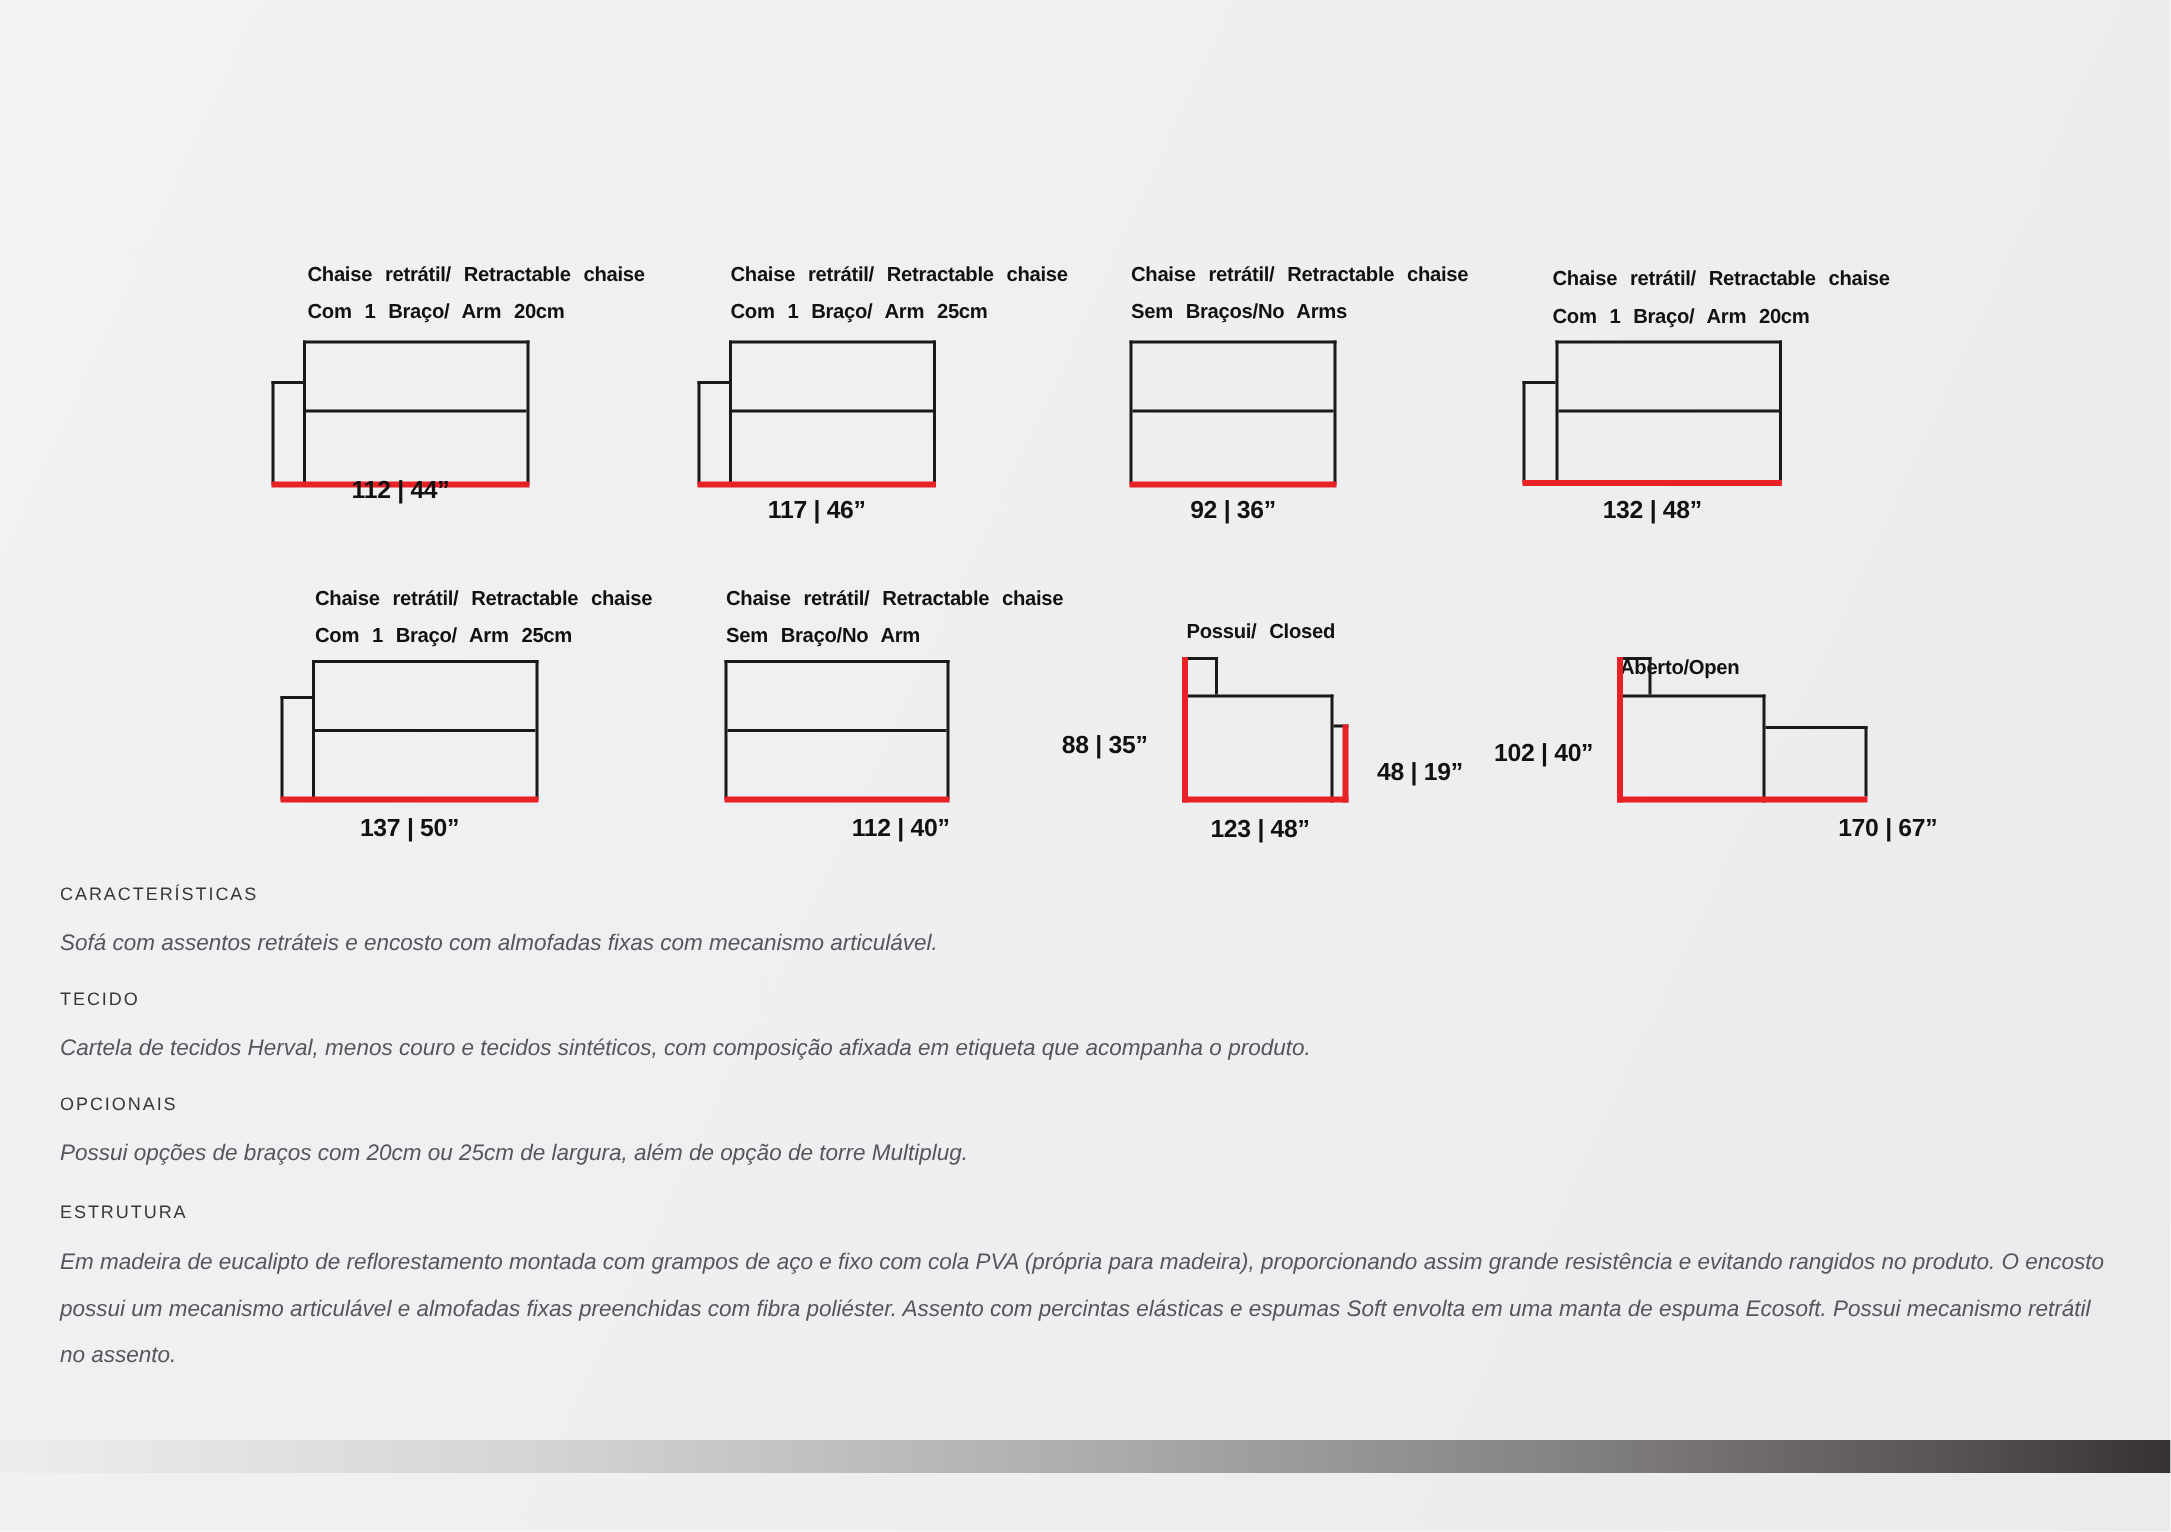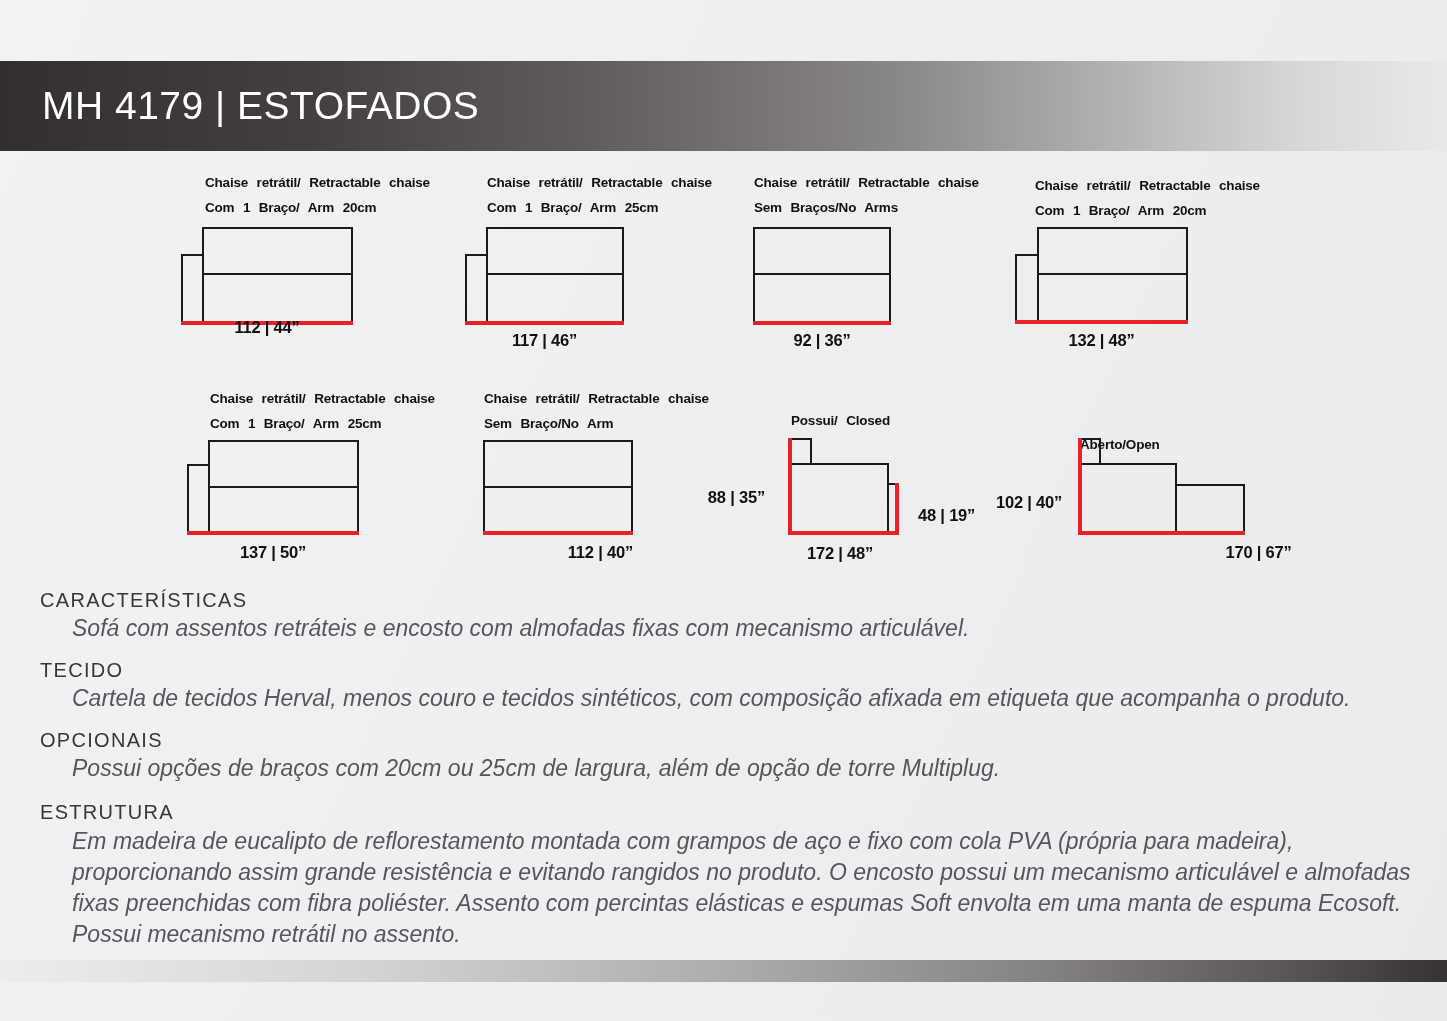--- a/index.html
+++ b/index.html
@@ -38,36 +38,33 @@
   .redline{position:absolute;background:#e82127;height:4px;}
   .redline-v{position:absolute;background:#e82127;width:4px;}
   .dim{
     position:absolute;color:#121010;font-weight:bold;font-size:16.5px;
     letter-spacing:-.2px;text-align:center;white-space:nowrap;
   }
   .dim-right{text-align:right;}
   .dim-left{text-align:left;}
   
   .sec-head{
-    position:absolute;left:40px;color:#3a3637;font-size:20px;
+    position:absolute;left:40px;color:#3a3637;font-size:12px;
     letter-spacing:1.3px;font-weight:400;white-space:nowrap;
   }
   .sec-body{
     position:absolute;left:40px;width:1374px;
-    color:#555659;font-size:23px;font-style:italic;line-height:31px;margin-left:32px;
+    color:#555659;font-size:15px;font-style:italic;line-height:31px;
   }
 </style>
 </head>
 <body>
 
 <div class="page">
 
-  <div class="header-bar">
-    <div class="header-title">MH 4179 | ESTOFADOS</div>
-  </div>
 
   <div>
     <div class="dlabel" style="left:205px;top:170px;">
       <div>Chaise retrátil/ Retractable chaise</div>
       <div>Com 1 Braço/ Arm 20cm</div>
     </div>
     <div class="outline sofa-arm" style="left:181px;top:254px;width:21px;height:69px;"></div>
     <div class="outline sofa-body" style="left:202px;top:227px;width:151px;height:96px;">
       <div class="seat-line"></div>
     </div>
@@ -141,21 +138,21 @@
   <div>
     <div class="dlabel" style="left:791px;top:408px;">Possui/ Closed</div>
     <div class="outline side-box" style="left:790px;top:438px;width:22px;height:25px;"></div>
     <div class="outline side-box" style="left:790px;top:463px;width:99px;height:72px;"></div>
     <div class="outline" style="left:889px;top:483px;width:10px;height:52px;border-top:2px solid #1a1a1a;"></div>
     <div class="redline-v" style="left:788px;top:438px;height:97px;"></div>
     <div class="redline-v" style="left:895px;top:483px;height:52px;"></div>
     <div class="redline" style="left:788px;top:531px;width:111px;"></div>
     <div class="dim dim-right" style="left:690px;top:488px;width:75px;">88 | 35”</div>
     <div class="dim dim-left" style="left:918px;top:506px;width:75px;">48 | 19”</div>
-    <div class="dim" style="left:795px;top:544px;width:90px;">172 | 48”</div>
+    <div class="dim" style="left:795px;top:544px;width:90px;">123 | 48”</div>
   </div>
 
   <div>
     <div class="dlabel" style="left:1080px;top:432px;">Aberto/Open</div>
     <div class="outline side-box" style="left:1080px;top:438px;width:21px;height:25px;"></div>
     <div class="outline side-box" style="left:1080px;top:463px;width:97px;height:72px;"></div>
     <div class="outline side-box" style="left:1177px;top:484px;width:68px;height:47px;"></div>
     <div class="redline-v" style="left:1078px;top:438px;height:97px;"></div>
     <div class="redline" style="left:1078px;top:531px;width:167px;"></div>
     <div class="dim dim-right" style="left:996px;top:493px;width:66px;">102 | 40”</div>

